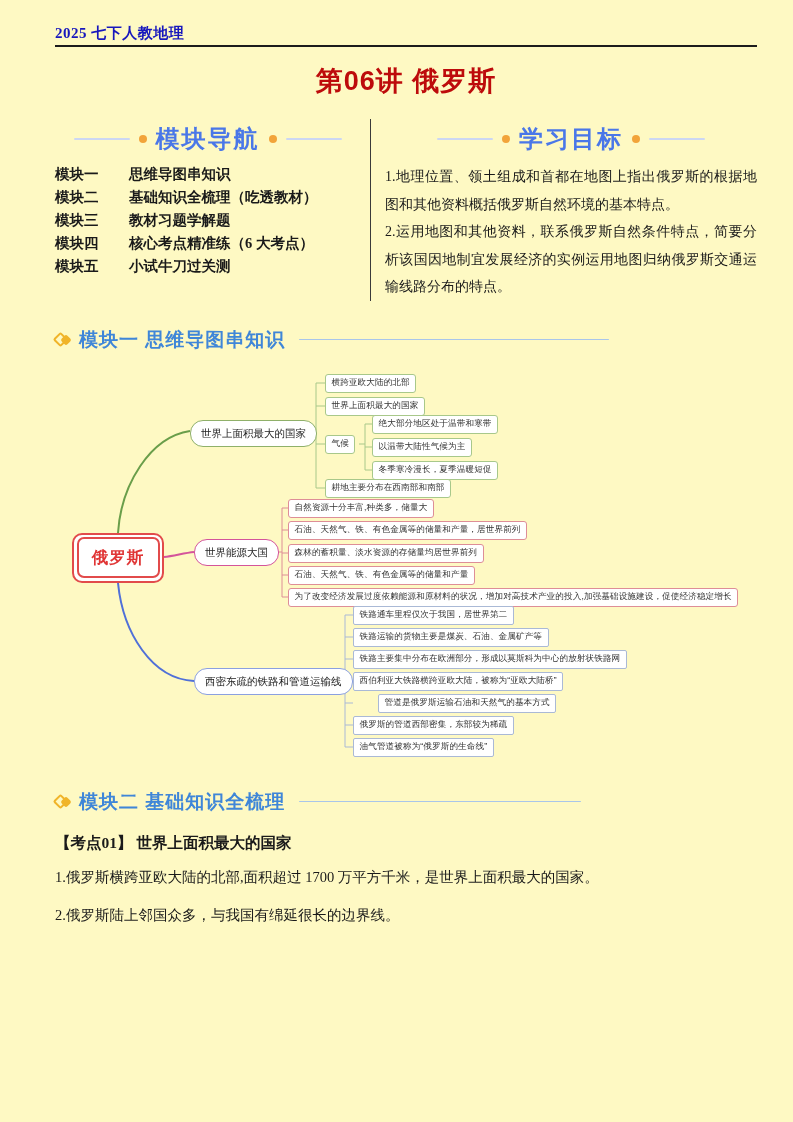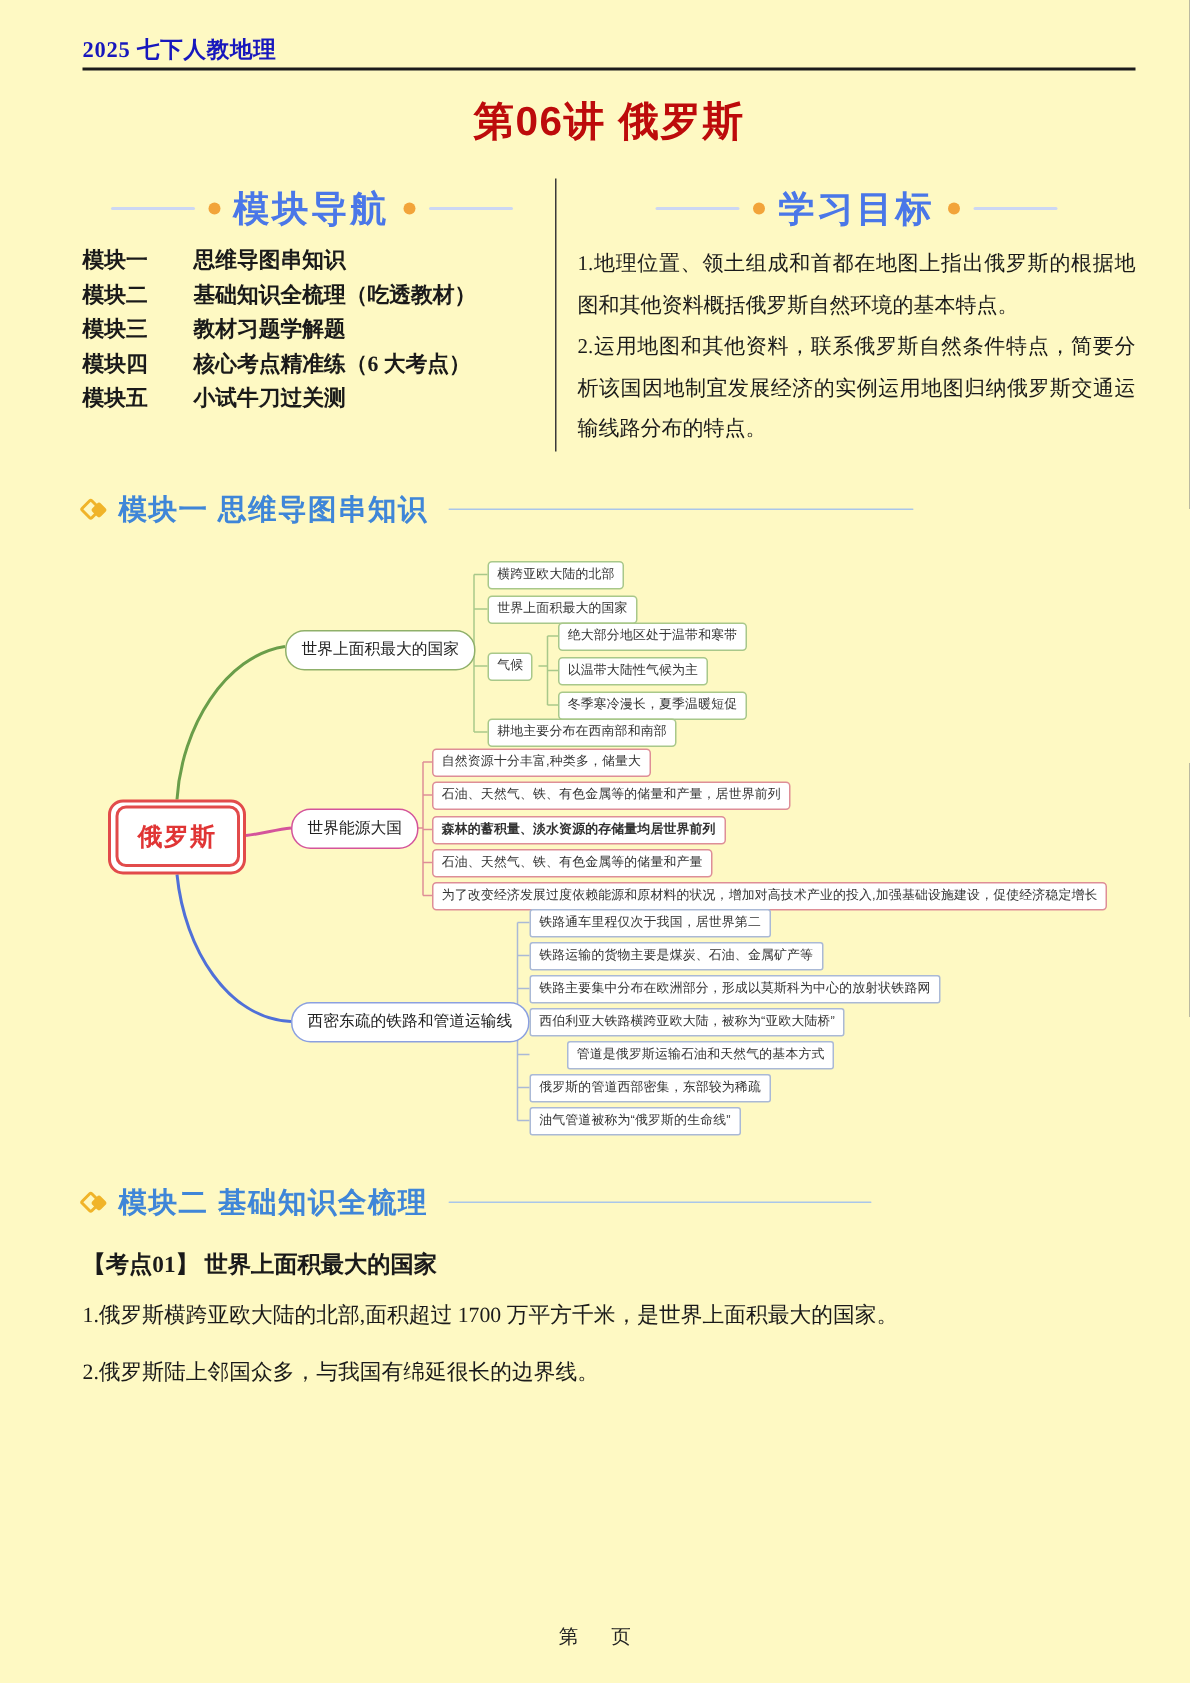--- a/index.html
+++ b/index.html
@@ -246,21 +246,21 @@
       <div class="mm-node mm-leaf leaf-g" style="left:267px;top:7px;">横跨亚欧大陆的北部</div>
       <div class="mm-node mm-leaf leaf-g" style="left:267px;top:30px;">世界上面积最大的国家</div>
       <div class="mm-node mm-leaf leaf-g" style="left:267px;top:68px;">气候</div>
       <div class="mm-node mm-leaf leaf-g" style="left:314px;top:48px;">绝大部分地区处于温带和寒带</div>
       <div class="mm-node mm-leaf leaf-g" style="left:314px;top:71px;">以温带大陆性气候为主</div>
       <div class="mm-node mm-leaf leaf-g" style="left:314px;top:94px;">冬季寒冷漫长，夏季温暖短促</div>
       <div class="mm-node mm-leaf leaf-g" style="left:267px;top:112px;">耕地主要分布在西南部和南部</div>
 
       <div class="mm-node mm-leaf leaf-p" style="left:230px;top:132px;">自然资源十分丰富,种类多，储量大</div>
       <div class="mm-node mm-leaf leaf-p" style="left:230px;top:154px;">石油、天然气、铁、有色金属等的储量和产量，居世界前列</div>
-      <div class="mm-node mm-leaf leaf-p" style="left:230px;top:177px;font-weight:bold;">森林的蓄积量、淡水资源的存储量均居世界前列</div>
+      <div class="mm-node mm-leaf leaf-p" style="left:230px;top:177px;">森林的蓄积量、淡水资源的存储量均居世界前列</div>
       <div class="mm-node mm-leaf leaf-p" style="left:230px;top:199px;">石油、天然气、铁、有色金属等的储量和产量</div>
       <div class="mm-node mm-leaf leaf-p" style="left:230px;top:221px;">为了改变经济发展过度依赖能源和原材料的状况，增加对高技术产业的投入,加强基础设施建设，促使经济稳定增长</div>
 
       <div class="mm-node mm-leaf leaf-b" style="left:295px;top:239px;">铁路通车里程仅次于我国，居世界第二</div>
       <div class="mm-node mm-leaf leaf-b" style="left:295px;top:261px;">铁路运输的货物主要是煤炭、石油、金属矿产等</div>
       <div class="mm-node mm-leaf leaf-b" style="left:295px;top:283px;">铁路主要集中分布在欧洲部分，形成以莫斯科为中心的放射状铁路网</div>
       <div class="mm-node mm-leaf leaf-b" style="left:295px;top:305px;">西伯利亚大铁路横跨亚欧大陆，被称为“亚欧大陆桥”</div>
       <div class="mm-node mm-leaf leaf-b" style="left:299px;top:327px;margin-left:21px;">管道是俄罗斯运输石油和天然气的基本方式</div>
       <div class="mm-node mm-leaf leaf-b" style="left:295px;top:349px;">俄罗斯的管道西部密集，东部较为稀疏</div>
       <div class="mm-node mm-leaf leaf-b" style="left:295px;top:371px;">油气管道被称为“俄罗斯的生命线”</div>
@@ -274,16 +274,13 @@
       <span class="section-title">模块二 基础知识全梳理</span>
       <span class="section-line"></span>
     </div>
 
     <div class="kaodian-heading">【考点01】 世界上面积最大的国家</div>
     <div class="kaodian-line">1.俄罗斯横跨亚欧大陆的北部,面积超过 1700 万平方千米，是世界上面积最大的国家。</div>
     <div class="kaodian-line">2.俄罗斯陆上邻国众多，与我国有绵延很长的边界线。</div>
 
   </div>
 
-  <div class="footer">
-    <span>第</span><span class="gap"></span><span>页</span>
-  </div>
 </div>
 
 </body></html>

